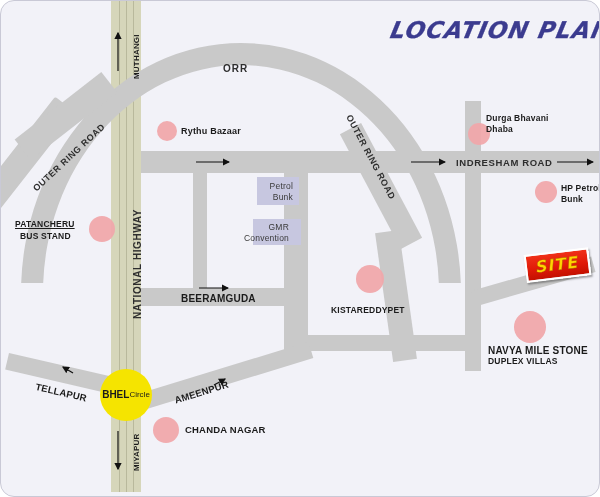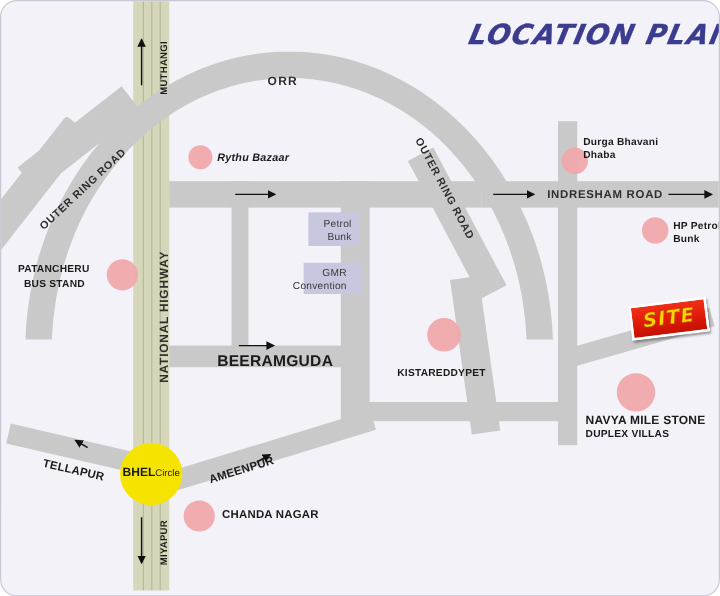--- a/index.html
+++ b/index.html
@@ -199,32 +199,32 @@
   <div class="lbl road-name rot" style="left:352px;top:112px;transform:rotate(62deg);">OUTER RING ROAD</div>
 
   <div class="lbl road-name rot" style="left:131px;top:318px;transform:rotate(-90deg);font-size:10px;">NATIONAL HIGHWAY</div>
 
   <div class="lbl b rot" style="left:131px;top:78px;transform:rotate(-90deg);font-size:8px;">MUTHANGI</div>
 
   <div class="lbl b rot" style="left:131px;top:470px;transform:rotate(-90deg);font-size:8px;">MIYAPUR</div>
 
   <div class="lbl road-name" style="left:455px;top:156px;font-size:9.5px;">INDRESHAM ROAD</div>
 
-  <div class="lbl b" style="left:14px;top:218px;">PATANCHERU</div>
+  <div class="lbl b" style="left:14px;top:218px;text-decoration:underline;">PATANCHERU</div>
   <div class="lbl b" style="left:19px;top:230px;">BUS STAND</div>
 
-  <div class="lbl b" style="left:180px;top:125px;font-size:9px;font-style:italic;">Rythu Bazaar</div>
+  <div class="lbl b" style="left:180px;top:125px;font-size:9px;">Rythu Bazaar</div>
 
   <div class="lbl gray right" style="left:206px;top:180px;width:46px;">Petrol</div>
   <div class="lbl gray right" style="left:206px;top:191px;width:46px;">Bunk</div>
 
   <div class="lbl gray right" style="left:178px;top:221px;width:70px;text-align:right;">GMR</div>
   <div class="lbl gray right" style="left:178px;top:232px;width:70px;">Convention</div>
 
-  <div class="lbl b" style="left:180px;top:292px;font-size:13px;">BEERAMGUDA</div>
+  <div class="lbl b" style="left:180px;top:292px;font-size:10px;">BEERAMGUDA</div>
 
   <div class="lbl b" style="left:330px;top:304px;font-size:8.5px;">KISTAREDDYPET</div>
 
   <div class="lbl b" style="left:184px;top:423px;font-size:9.5px;">CHANDA NAGAR</div>
 
   <div class="lbl b center" style="left:485px;top:112px;width:90px;">Durga Bhavani</div>
   <div class="lbl b center" style="left:485px;top:123px;width:90px;">Dhaba</div>
 
   <div class="lbl b" style="left:560px;top:182px;">HP Petrol</div>
   <div class="lbl b" style="left:560px;top:193px;">Bunk</div>

